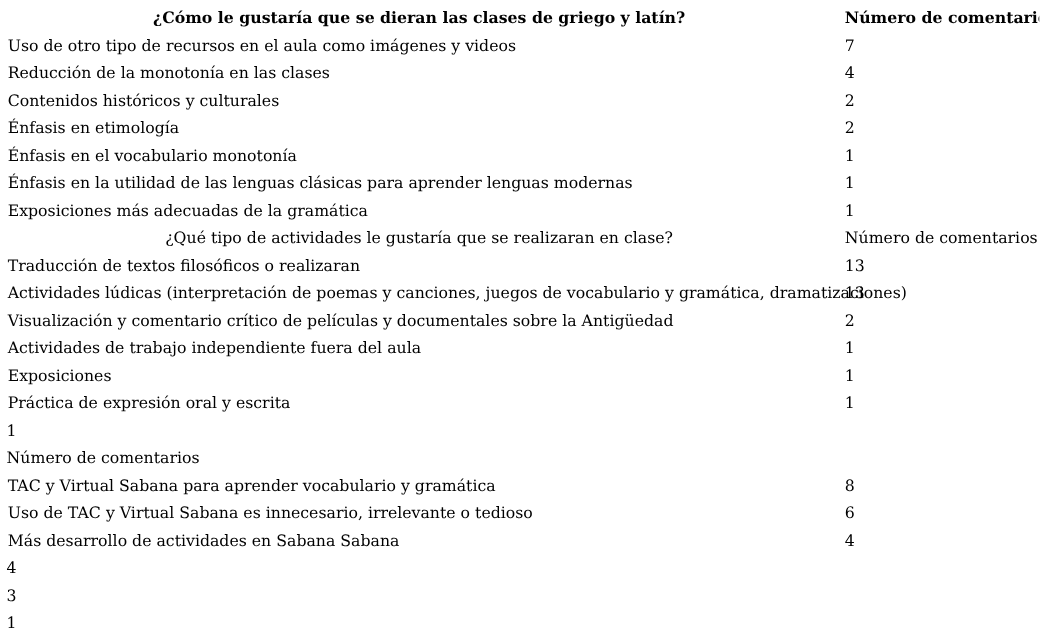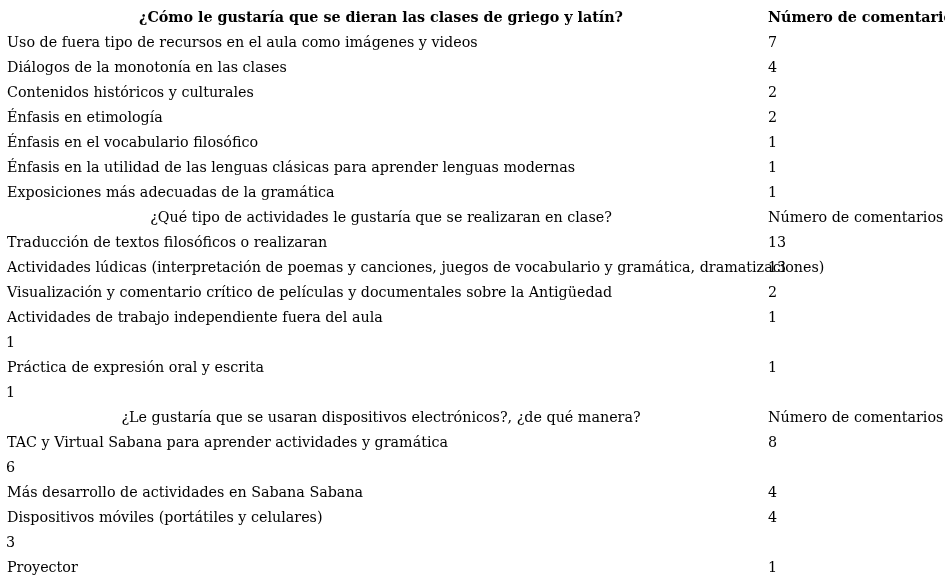--- a/index.html
+++ b/index.html
@@ -47,37 +47,37 @@
 </head>
 <body>
 
 <div id="page">
   <div id="rows">
       <div class="row header-row bold">
         <div class="cell left">¿Cómo le gustaría que se dieran las clases de griego y latín?</div>
         <div class="cell right">Número de comentarios</div>
       </div>
       <div class="row">
-        <div class="cell left">Uso de fuera tipo de recursos en el aula como imágenes y videos</div>
+        <div class="cell left">Uso de otro tipo de recursos en el aula como imágenes y videos</div>
         <div class="cell right">7</div>
       </div>
       <div class="row">
-        <div class="cell left">Diálogos de la monotonía en las clases</div>
+        <div class="cell left">Reducción de la monotonía en las clases</div>
         <div class="cell right">4</div>
       </div>
       <div class="row">
         <div class="cell left">Contenidos históricos y culturales</div>
         <div class="cell right">2</div>
       </div>
       <div class="row">
         <div class="cell left">Énfasis en etimología</div>
         <div class="cell right">2</div>
       </div>
       <div class="row">
-        <div class="cell left">Énfasis en el vocabulario filosófico</div>
+        <div class="cell left">Énfasis en el vocabulario monotonía</div>
         <div class="cell right">1</div>
       </div>
       <div class="row">
         <div class="cell left">Énfasis en la utilidad de las lenguas clásicas para aprender lenguas modernas</div>
         <div class="cell right">1</div>
       </div>
       <div class="row">
         <div class="cell left">Exposiciones más adecuadas de la gramática</div>
         <div class="cell right">1</div>
       </div>
@@ -95,49 +95,48 @@
       </div>
       <div class="row">
         <div class="cell left">Visualización y comentario crítico de películas y documentales sobre la Antigüedad</div>
         <div class="cell right">2</div>
       </div>
       <div class="row">
         <div class="cell left">Actividades de trabajo independiente fuera del aula</div>
         <div class="cell right">1</div>
       </div>
       <div class="row">
+        <div class="cell left">Exposiciones</div>
         <div class="cell right">1</div>
       </div>
       <div class="row">
         <div class="cell left">Práctica de expresión oral y escrita</div>
         <div class="cell right">1</div>
       </div>
       <div class="row">
         <div class="cell right">1</div>
       </div>
       <div class="row header-row">
-        <div class="cell left">¿Le gustaría que se usaran dispositivos electrónicos?, ¿de qué manera?</div>
         <div class="cell right">Número de comentarios</div>
       </div>
       <div class="row">
-        <div class="cell left">TAC y Virtual Sabana para aprender actividades y gramática</div>
+        <div class="cell left">TAC y Virtual Sabana para aprender vocabulario y gramática</div>
         <div class="cell right">8</div>
       </div>
       <div class="row">
+        <div class="cell left">Uso de TAC y Virtual Sabana es innecesario, irrelevante o tedioso</div>
         <div class="cell right">6</div>
       </div>
       <div class="row">
         <div class="cell left">Más desarrollo de actividades en Sabana Sabana</div>
         <div class="cell right">4</div>
       </div>
       <div class="row">
-        <div class="cell left">Dispositivos móviles (portátiles y celulares)</div>
         <div class="cell right">4</div>
       </div>
       <div class="row">
         <div class="cell right">3</div>
       </div>
       <div class="row">
-        <div class="cell left">Proyector</div>
         <div class="cell right">1</div>
       </div>
     </div>
 </div>
 
 </body></html>

